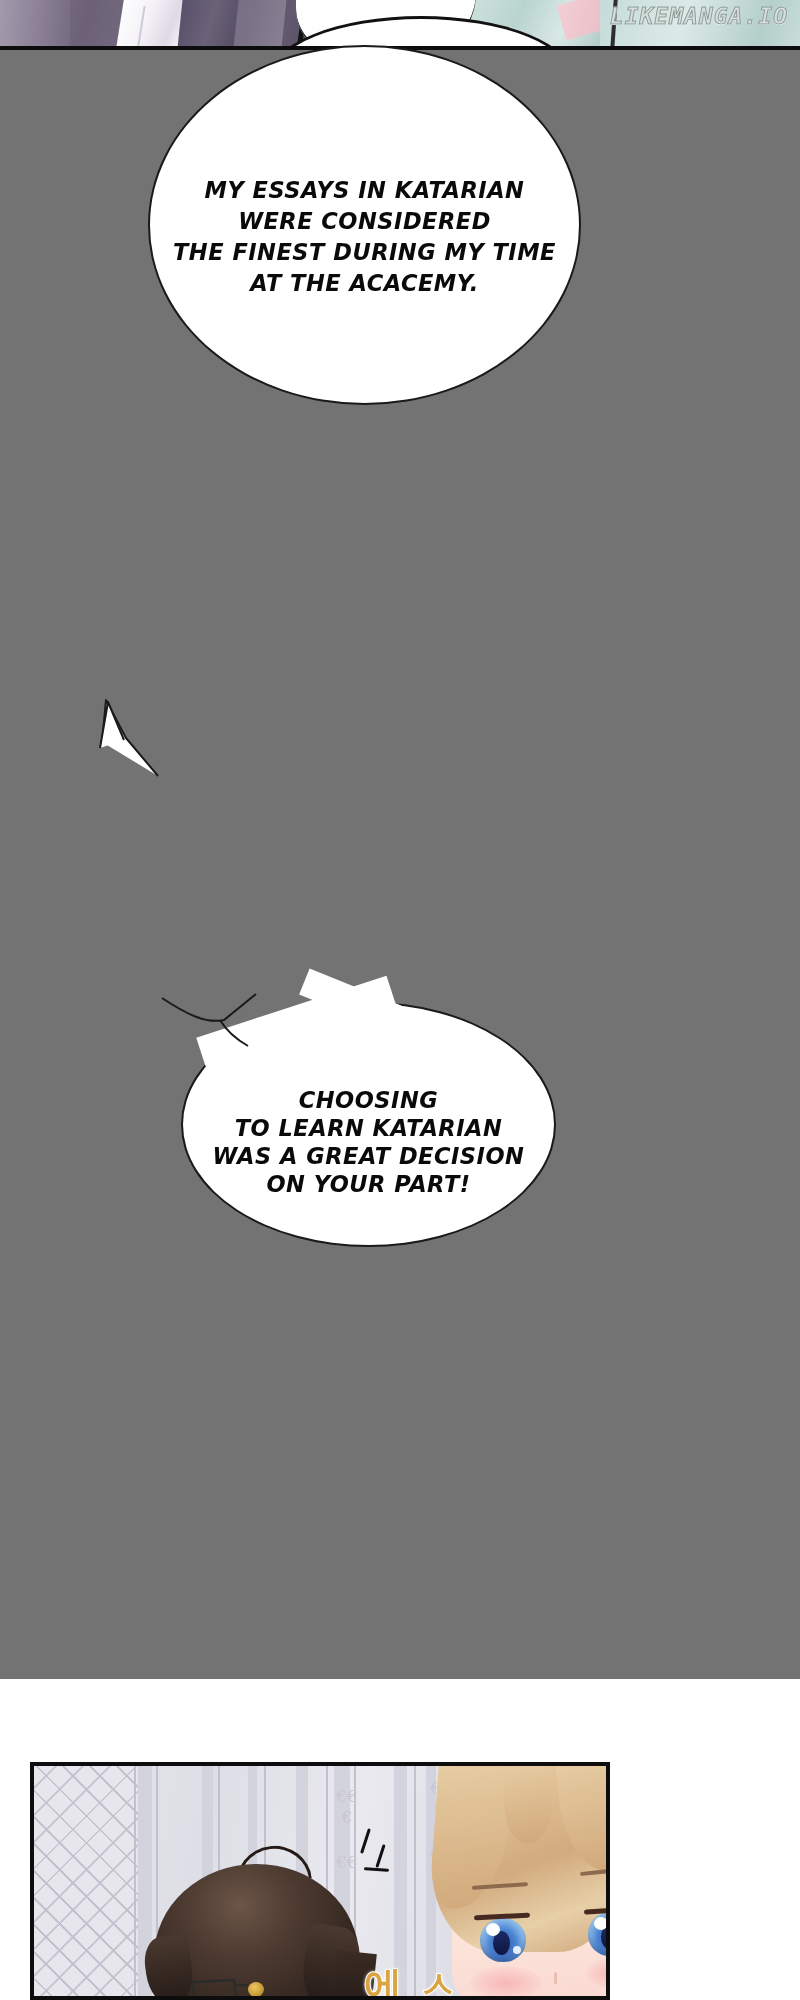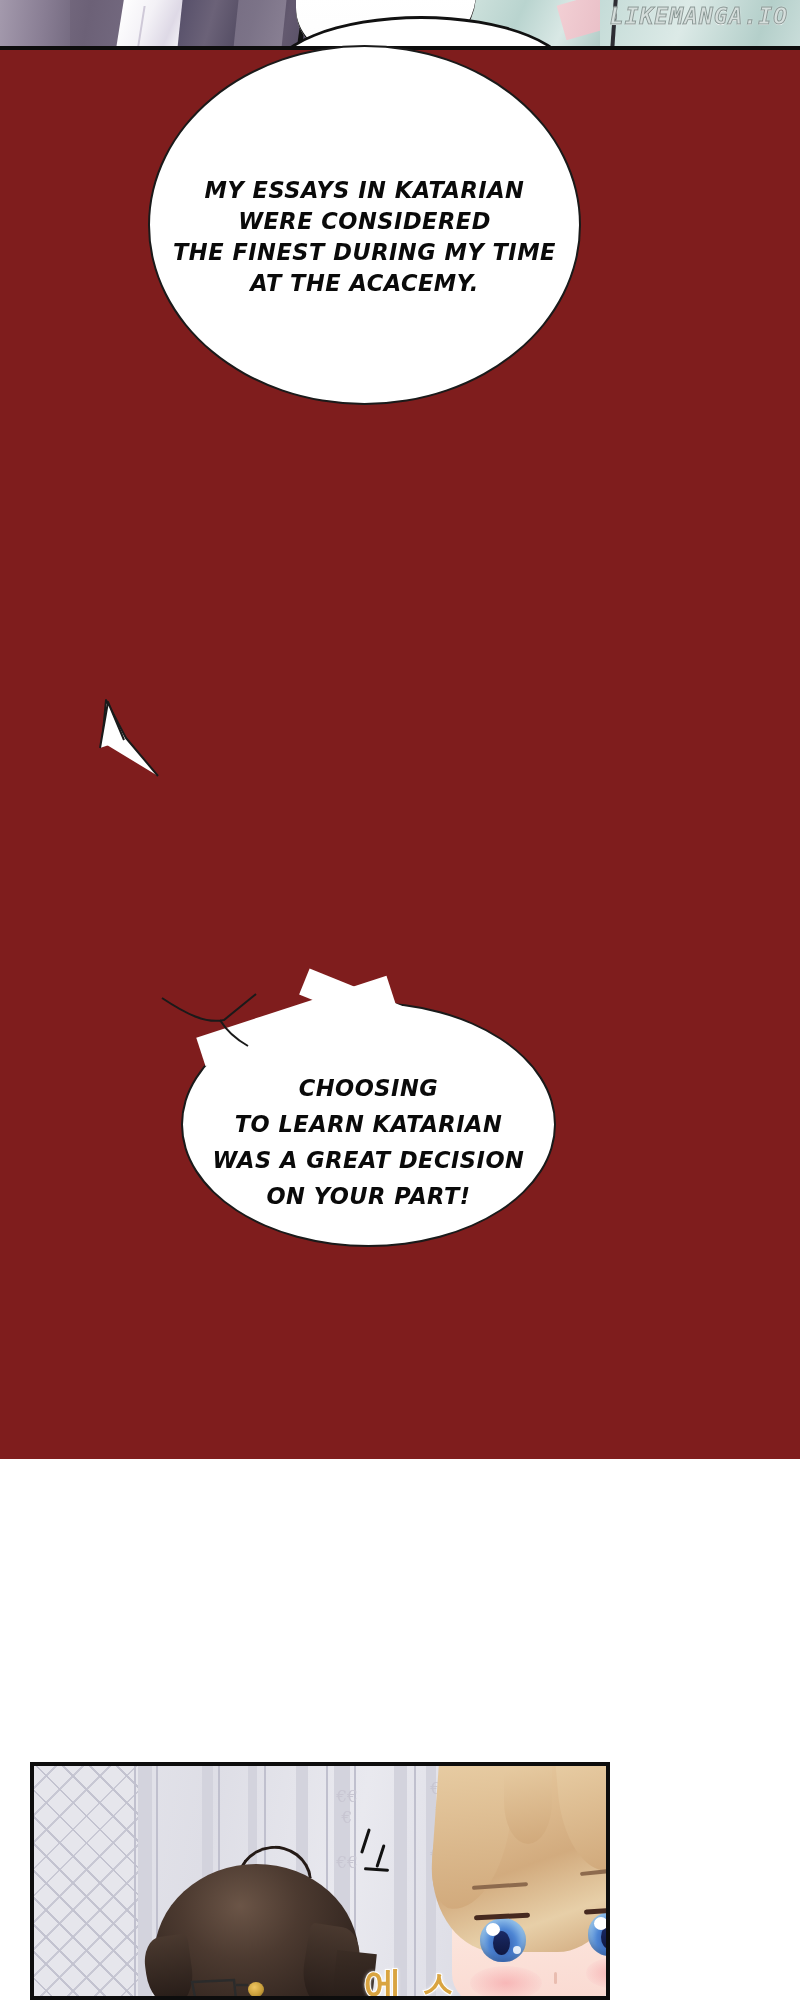--- a/index.html
+++ b/index.html
@@ -1,21 +1,21 @@
 <!DOCTYPE html>
 <html><head>
 <meta charset="utf-8">
 <style>
   html,body{margin:0;padding:0;}
   body{
     width:800px;height:2000px;position:relative;overflow:hidden;
     background:#ffffff;
     font-family:"DejaVu Sans","Liberation Sans",sans-serif;
   }
-  .page{position:absolute;inset:0;width:800px;height:1459px;background:#7f1d1d;}
+  .page{position:absolute;inset:0;width:800px;height:1679px;background:#737373;}
 
   
   .top-panel{position:absolute;left:0;top:0;width:800px;height:46px;overflow:hidden;
     background:#cfd9d6;border-bottom:4px solid #0d0d0d;}
   .tp-fabric{position:absolute;left:-10px;top:-6px;width:330px;height:60px;
     background:linear-gradient(100deg,#8d8294 0%,#7a6f84 14%,#6c6177 30%,#746a80 44%,#5f5569 58%,#6b6175 72%,#5a5064 86%,#6d6377 100%);}
   .tp-fabric-shade{position:absolute;left:0;top:-6px;width:70px;height:60px;
     background:linear-gradient(95deg,#a79db0 0%,#8b8096 60%,#766c82 100%);opacity:.9;}
   .tp-sleeve{position:absolute;left:120px;top:-6px;width:70px;height:60px;
     background:linear-gradient(105deg,#ffffff 0%,#f3f1f6 40%,#ded9e6 70%,#ffffff 100%);
@@ -56,21 +56,21 @@
     font-family:"DejaVu Sans","Liberation Sans",sans-serif;
     letter-spacing:.5px;white-space:pre-line;}
 
   #bubble-1{left:148px;top:45px;width:433px;height:360px;}
   #bubble-1 .btext{font-size:22.5px;line-height:31px;margin-top:24px;}
 
   #bubble-2{left:44px;top:690px;width:389px;height:323px;}
   #bubble-2 .btext{font-size:22.5px;line-height:32px;margin-left:-6px;margin-top:2px;}
 
   #bubble-3{left:181px;top:1002px;width:375px;height:245px;}
-  #bubble-3 .btext{font-size:22.5px;line-height:36px;margin-top:34px;}
+  #bubble-3 .btext{font-size:22.5px;line-height:28px;margin-top:34px;}
 
   
   .merge-mask{position:absolute;left:196px;top:1006px;width:200px;height:30px;
     background:#fff;transform:rotate(-18deg);}
   .merge-mask2{position:absolute;left:300px;top:990px;width:120px;height:28px;
     background:#fff;transform:rotate(22deg);}
 
   
   .tail-spike{position:absolute;left:96px;top:698px;width:70px;height:80px;}
   

